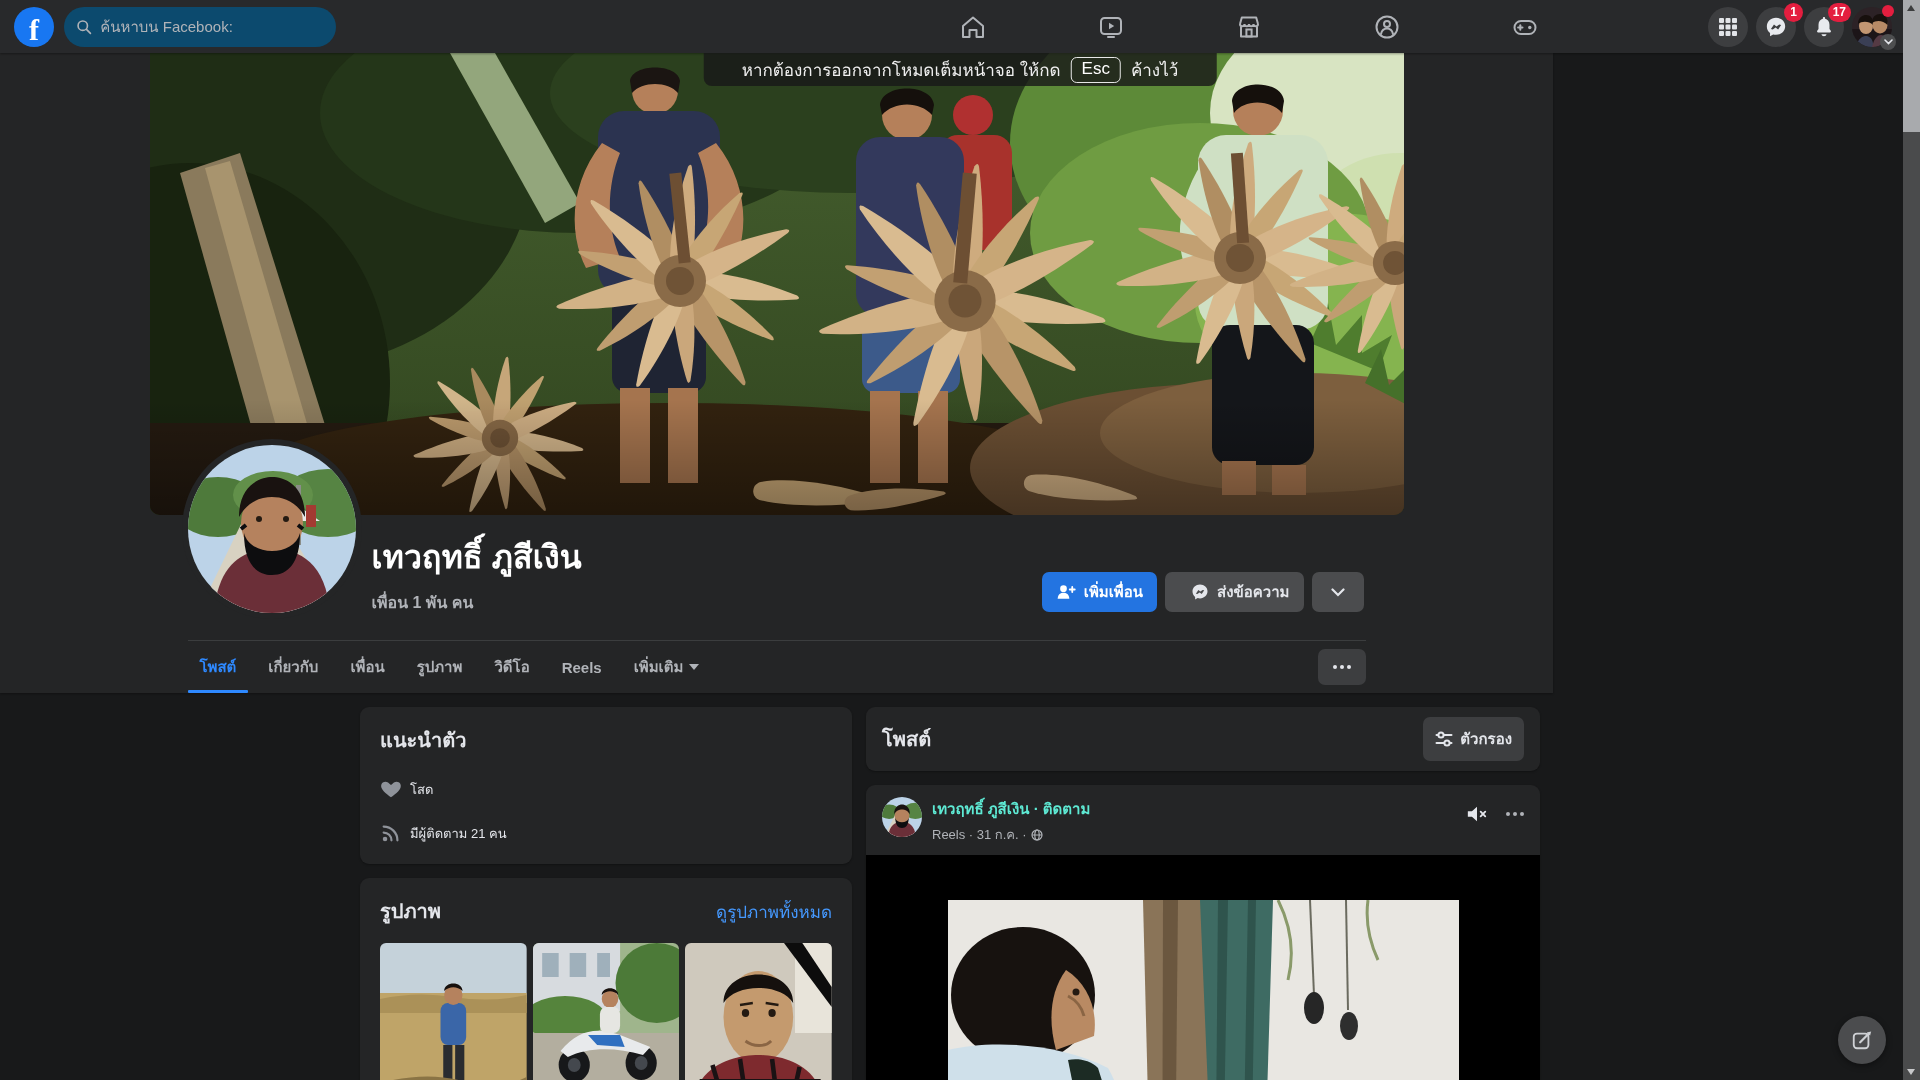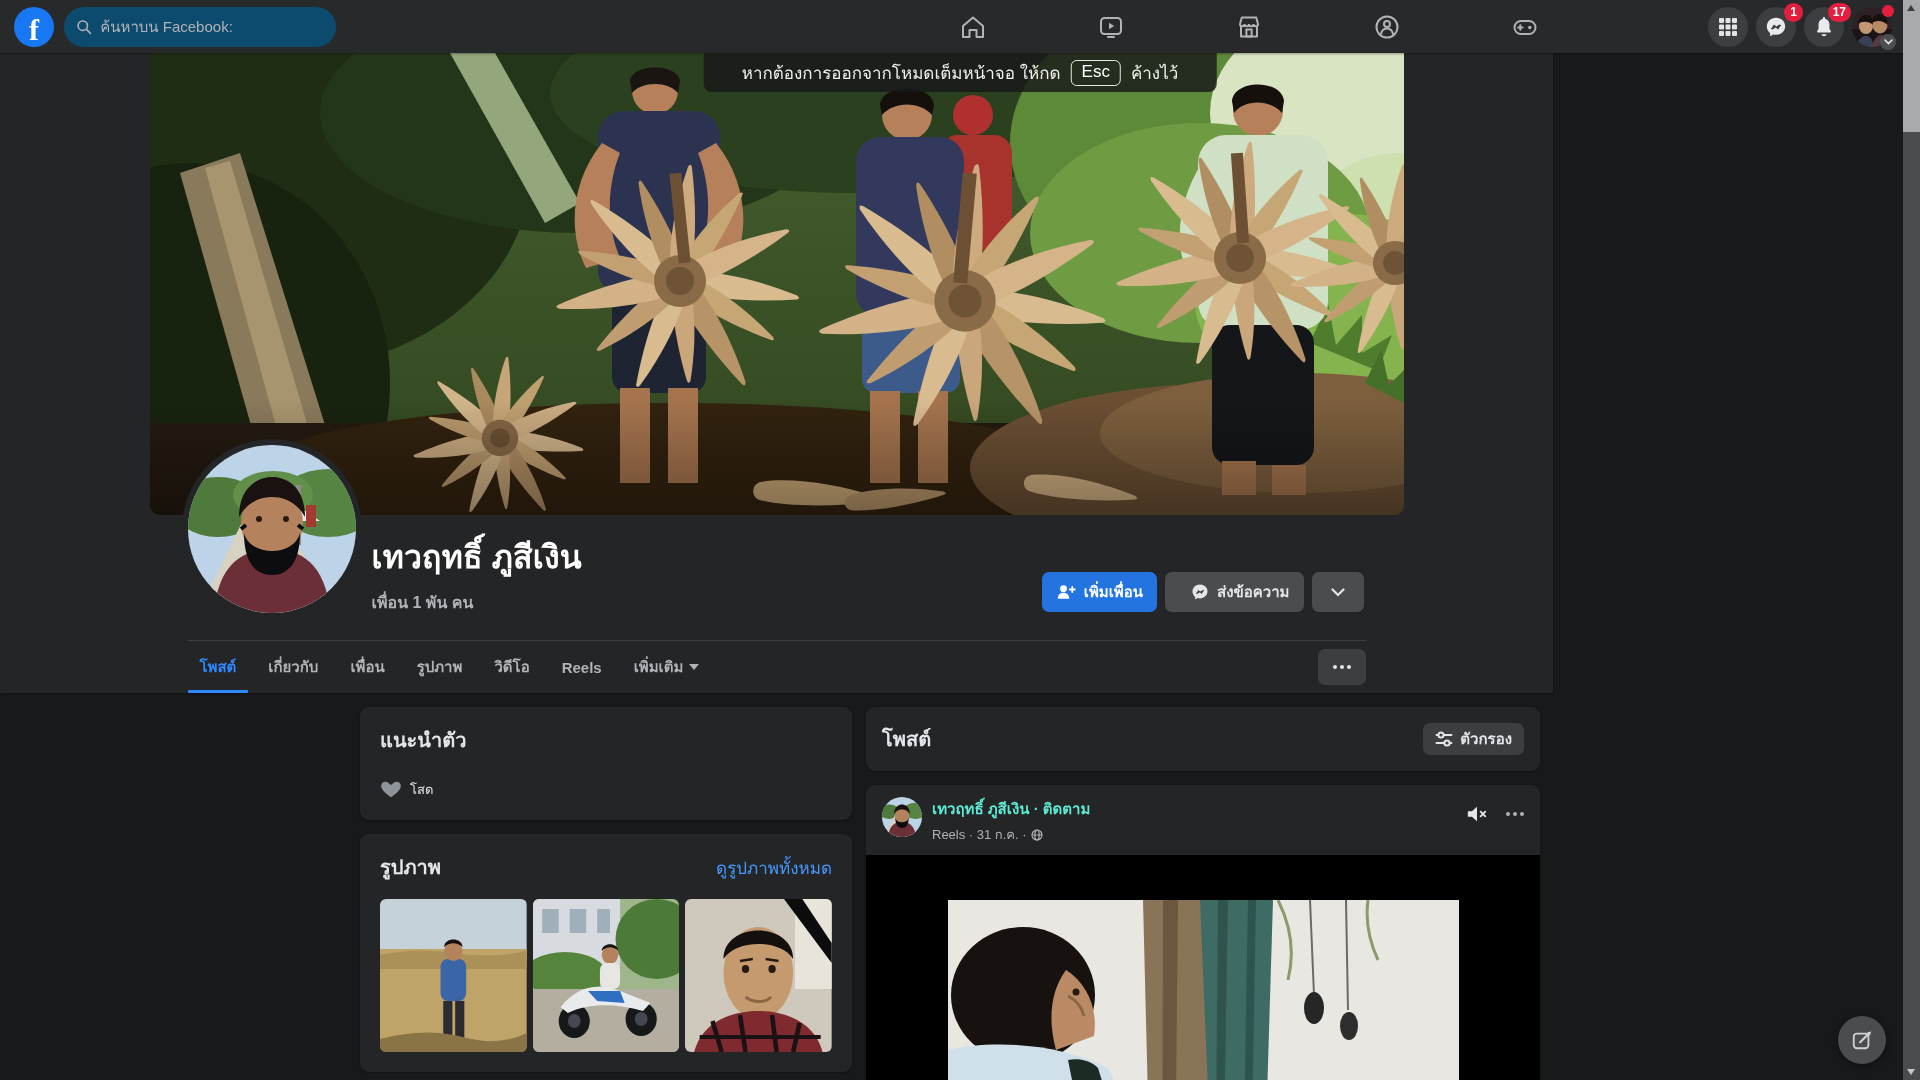--- a/index.html
+++ b/index.html
@@ -49,21 +49,21 @@
   .nav-avatar { width:40px; height:40px; border-radius:50%; overflow:hidden; position:relative; cursor:pointer; }
   .nav-avatar-wrap { position:relative; }
   .red-dot { position:absolute; top:-2px; right:-2px; width:12px; height:12px; border-radius:50%; background:#e41e3f; }
   .avatar-chevron {
     position:absolute; bottom:-3px; right:-4px; width:16px; height:16px; border-radius:50%;
     background:#4e4f50; display:flex; align-items:center; justify-content:center;
   }
   
   .esc-toast {
     position:absolute; top:53px; left:50%; transform:translateX(-50%);
-    height:39px; background:rgba(25,25,25,.82); border-radius:0 0 8px 8px;
+    height:33px; background:rgba(25,25,25,.82); border-radius:0 0 8px 8px;
     display:flex; align-items:center; gap:10px; padding:0 38px; z-index:60;
     color:#f0f0f0; font-size:17px; white-space:nowrap;
   }
   .esc-key {
     border:1px solid #e8e8e8; border-radius:6px; padding:1px 10px 3px;
     font-size:17px; color:#fff;
   }
   
   .header-sec {
     position:absolute; top:53px; left:0; width:1553px; height:640px;
@@ -115,21 +115,21 @@
   .card-title { font-size:20px; font-weight:bold; color:#e4e6eb; }
   .intro-row { display:flex; align-items:center; gap:8px; margin-top:22px; font-size:13px; color:#e4e6eb; }
   .photos-card { margin-top:14px; padding:17px 20px 20px; overflow:hidden; }
   .photos-head { display:flex; align-items:center; justify-content:space-between; }
   .see-all { color:#4599ff; font-size:17px; cursor:pointer; }
   .photo-grid { margin-top:16px; display:grid; grid-template-columns:repeat(3,1fr); gap:6px; }
   .photo-thumb { width:100%; height:153px; border-radius:6px; overflow:hidden; cursor:pointer; }
   .photo-thumb svg { display:block; width:100%; height:100%; }
   .feed-head-card { height:64px; display:flex; align-items:center; justify-content:space-between; padding:0 16px; }
   .filter-btn {
-    background:#3d3e40; border:none; border-radius:7px; height:32px; padding:0 12px;
+    background:#3d3e40; border:none; border-radius:7px; height:44px; padding:0 12px;
     display:flex; align-items:center; gap:7px; color:#e4e6eb; font-size:15px; font-weight:bold;
     cursor:pointer; font-family:inherit;
   }
   .post-card { margin-top:14px; overflow:hidden; height:480px; }
   .post-head { display:flex; align-items:flex-start; padding:12px 16px 10px; position:relative; }
   .post-avatar { width:40px; height:40px; border-radius:50%; overflow:hidden; flex:none; cursor:pointer; }
   .post-avatar svg { width:40px; height:40px; display:block; }
   .post-head-text { margin-left:10px; }
   .post-author { font-size:15px; font-weight:bold; color:#5eead4; cursor:pointer; }
   .post-meta { margin-top:3px; font-size:13px; color:#b0b3b8; display:flex; align-items:center; gap:4px; }
@@ -473,20 +473,27 @@
 
 <div class="col-left">
   <div class="card intro-card">
     <div class="card-title">แนะนำตัว</div>
     <div class="intro-row">
       <svg class="icon" width="22" height="22" viewBox="0 0 24 24">
         <path d="M12 21 s-8-4.8-10.3-10 C.3 7 2.6 4 5.8 4 8 4 9.6 5.3 12 7.6 14.4 5.3 16 4 18.2 4 c3.2 0 5.5 3 4.1 7 C20 16.2 12 21 12 21 Z" fill="#8f939a"></path>
       </svg>
       <span>โสด</span>
     </div>
+    <div class="intro-row">
+      <svg class="icon" width="22" height="22" viewBox="0 0 24 24">
+        <circle cx="5.5" cy="18.5" r="2.5" fill="#8f939a"></circle>
+        <path d="M4 11.5 a8.5 8.5 0 0 1 8.5 8.5 M4 5 a15 15 0 0 1 15 15" fill="none" stroke="#8f939a" stroke-width="2.4" stroke-linecap="round"></path>
+      </svg>
+      <span>มีผู้ติดตาม 21 คน</span>
+    </div>
   </div>
 
   <div class="card photos-card">
     <div class="photos-head">
       <div class="card-title">รูปภาพ</div>
       <div class="see-all">ดูรูปภาพทั้งหมด</div>
     </div>
     <div class="photo-grid">
       <div class="photo-thumb">
         <svg viewBox="0 0 160 153" preserveAspectRatio="none">

